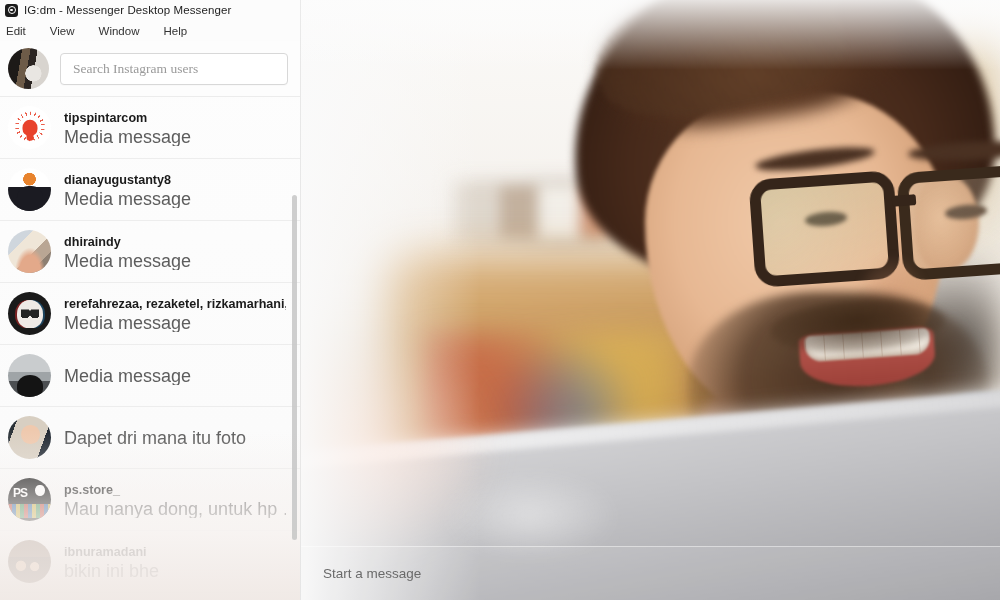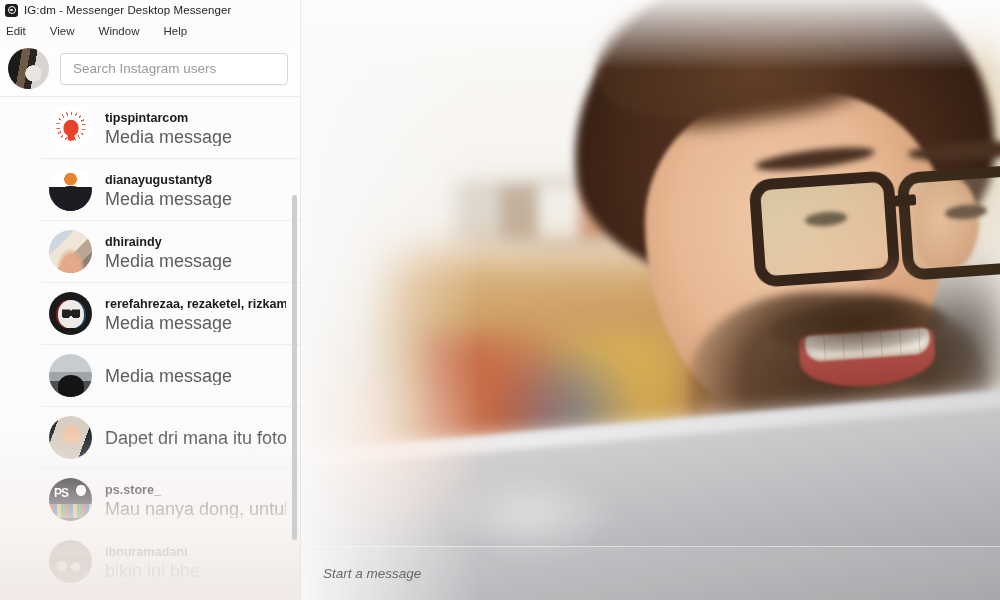--- a/index.html
+++ b/index.html
@@ -310,20 +310,21 @@
     position: absolute; left: 0; bottom: 0; width: 300px; height: 170px;
     background: linear-gradient(180deg, rgba(253,253,253,0) 0%, rgba(247,243,241,.85) 60%, rgba(240,233,229,.95) 100%);
     pointer-events: none;
     z-index: 7;
   }
   .search-row {
     height: 55px;
     display: flex; align-items: center; gap: 11px;
     padding: 0 12px 0 8px;
     background: #fdfdfd;
+    font-family: Liberation Serif, serif;
   }
   .me-avatar {
     width: 41px; height: 41px; border-radius: 50%;
     flex: none;
     overflow: hidden;
     background:
       radial-gradient(circle at 62% 62%, #e9e6e2 0 22%, rgba(233,230,226,0) 23%),
       linear-gradient(100deg,#1d1a18 0 30%, #6d5b48 30% 47%, #2b2522 47% 62%, #d8d4cf 62% 100%);
   }
   .search-box {
@@ -343,21 +344,20 @@
     height: 1px; background: #ececec; width: 100%;
   }
 
   .convo {
     position: relative;
     height: 62px;
     display: flex; align-items: center;
     padding: 0 14px 0 8px;
     border-bottom: 1px solid #ededed;
     cursor: pointer;
-    margin-left: 41px;
   }
   .avatar {
     width: 43px; height: 43px; border-radius: 50%;
     flex: none; margin-right: 13px;
     overflow: hidden;
     position: relative;
     background: #e9e9e9;
   }
   .convo-text { min-width: 0; flex: 1; }
   .convo-name {
@@ -484,21 +484,20 @@
   }
 
   
   .composer {
     position: absolute; left: 301px; bottom: 0; width: 699px; height: 54px;
     background: rgba(255,255,255,.10);
     border-top: 1px solid rgba(255,255,255,.45);
     display: flex; align-items: center;
     padding-left: 22px;
     z-index: 7;
-    font-style: italic;
   }
   .composer span {
     font-size: 13.5px;
     color: #6a6a6a;
   }
 </style>
 </head>
 <body>
 
 <div id="app">

